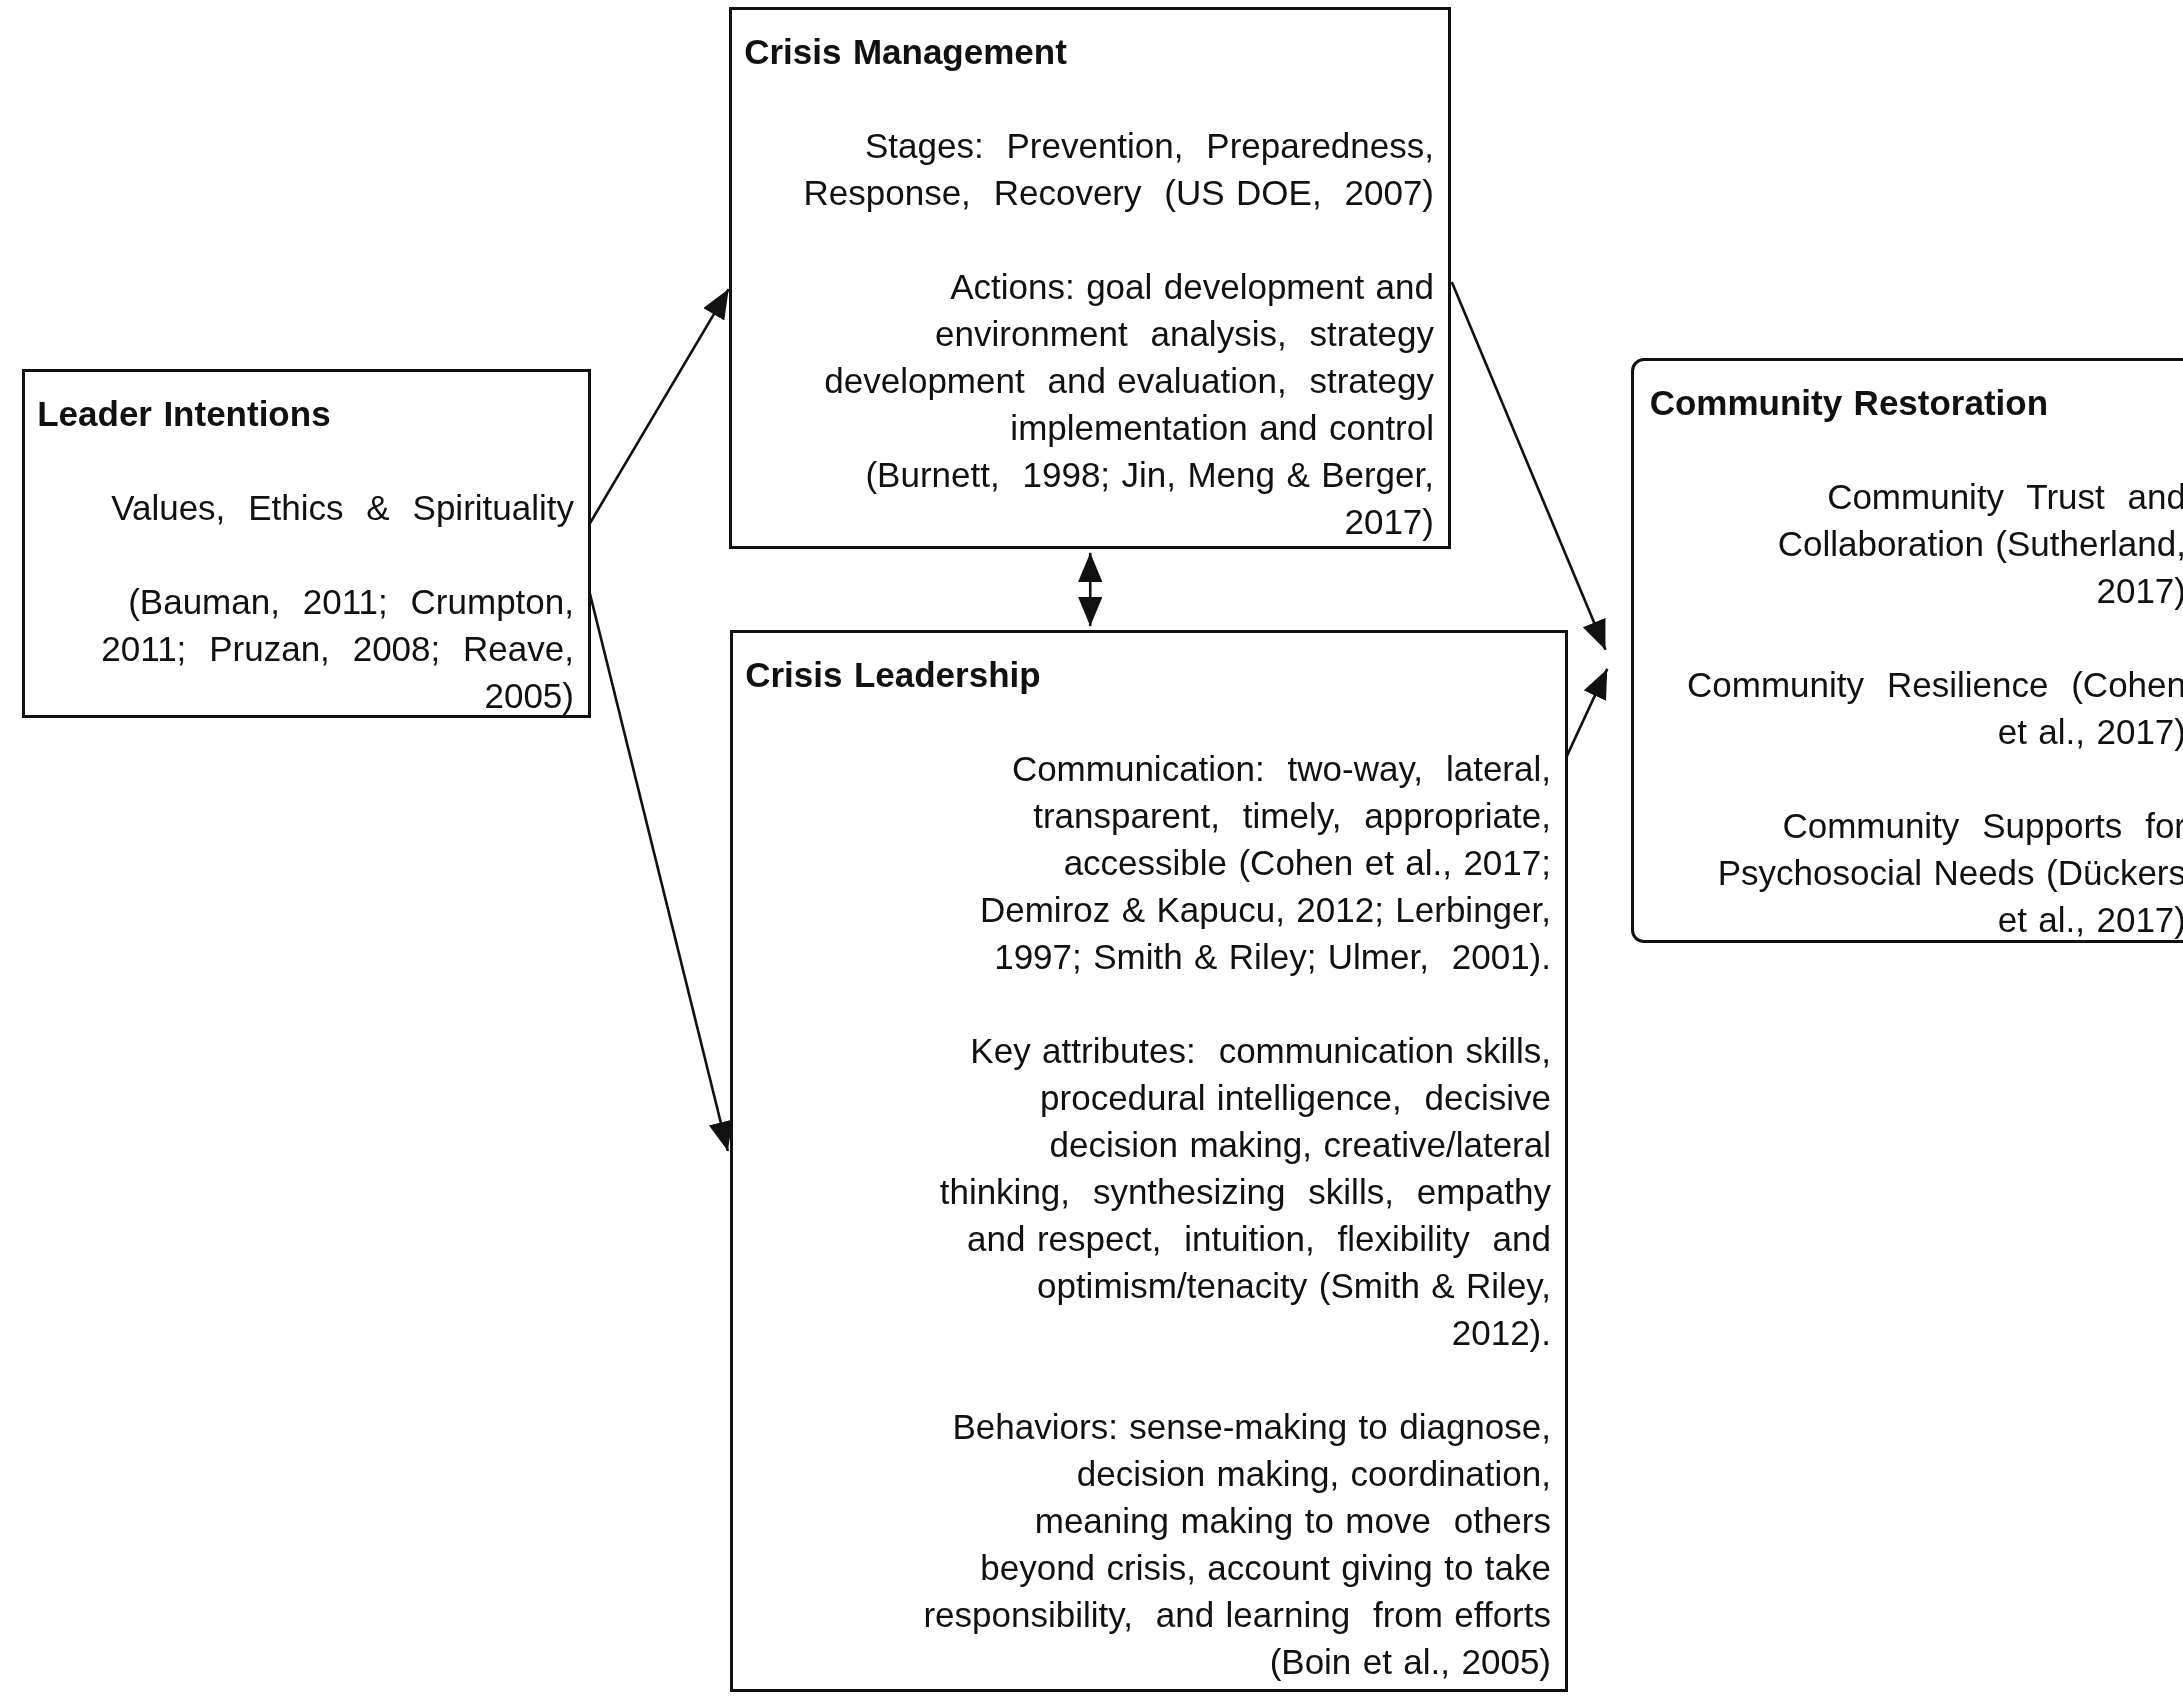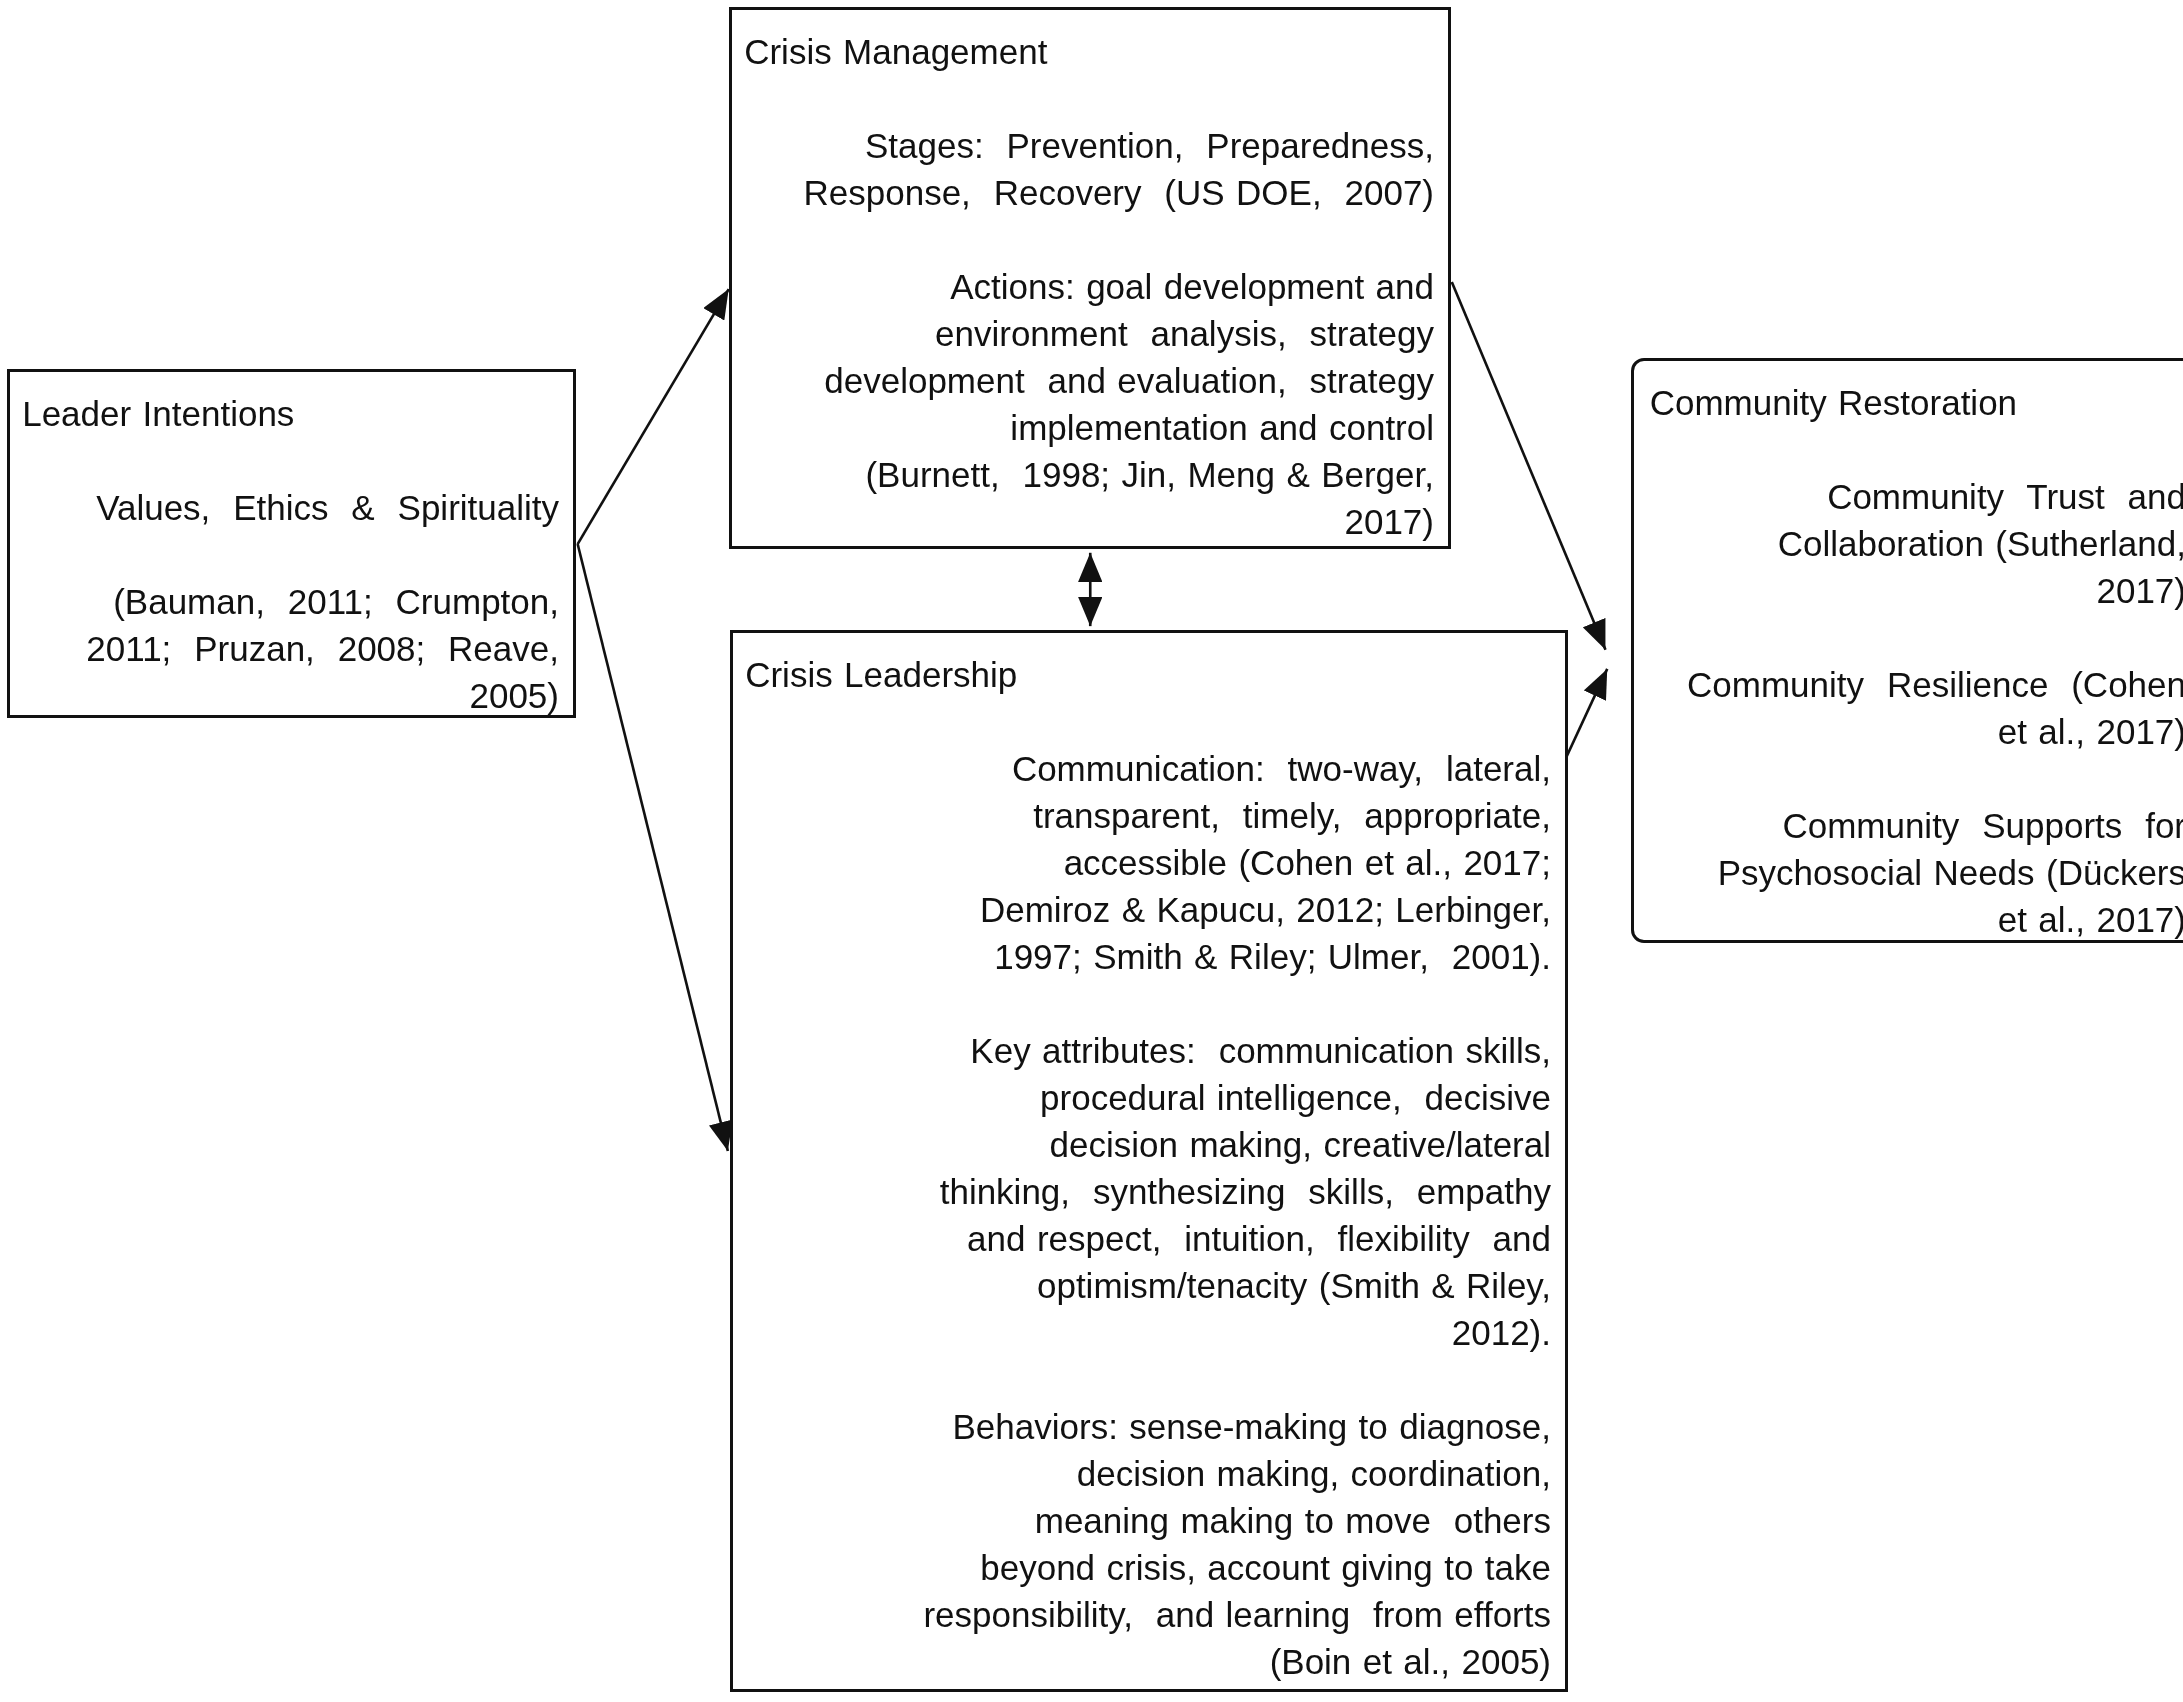--- a/index.html
+++ b/index.html
@@ -13,34 +13,34 @@
   }
   .dbox {
     position: absolute;
     box-sizing: border-box;
     border: 3.5px solid #111111;
     background: #ffffff;
     padding: 17.5px 14px 0 12.2px;
   }
   .dbox .title {
     font-size: 35px;
-    font-weight: normal;
+    font-weight: bold;
     line-height: 47px;
     white-space: pre-wrap;
     word-spacing: 1.7px;
   }
   .dbox .body {
     font-size: 35px;
     line-height: 47px;
     margin-top: 47px;
     white-space: pre-wrap;
     word-spacing: 1.7px;
     text-align: right;
   }
-  #box-leader-intentions    { left: 7px;    top: 369px; width: 569px; height: 349px; }
+  #box-leader-intentions    { left: 22px;    top: 369px; width: 569px; height: 349px; }
   #box-crisis-management    { left: 729px;  top: 7px;   width: 722px; height: 542px; }
   #box-crisis-leadership    { left: 730px;  top: 630px; width: 838px; height: 1062px; }
   #box-community-restoration{ left: 1631px; top: 358px; width: 572px; height: 585px; padding-left: 15.7px; border-radius: 13px; }
   #arrow-layer {
     position: absolute;
     left: 0; top: 0;
     width: 2184px;
     height: 1702px;
     pointer-events: none;
   }

